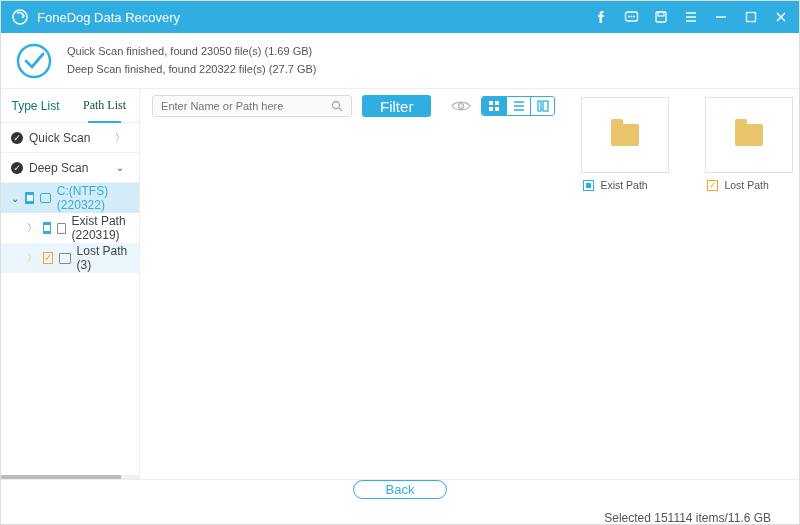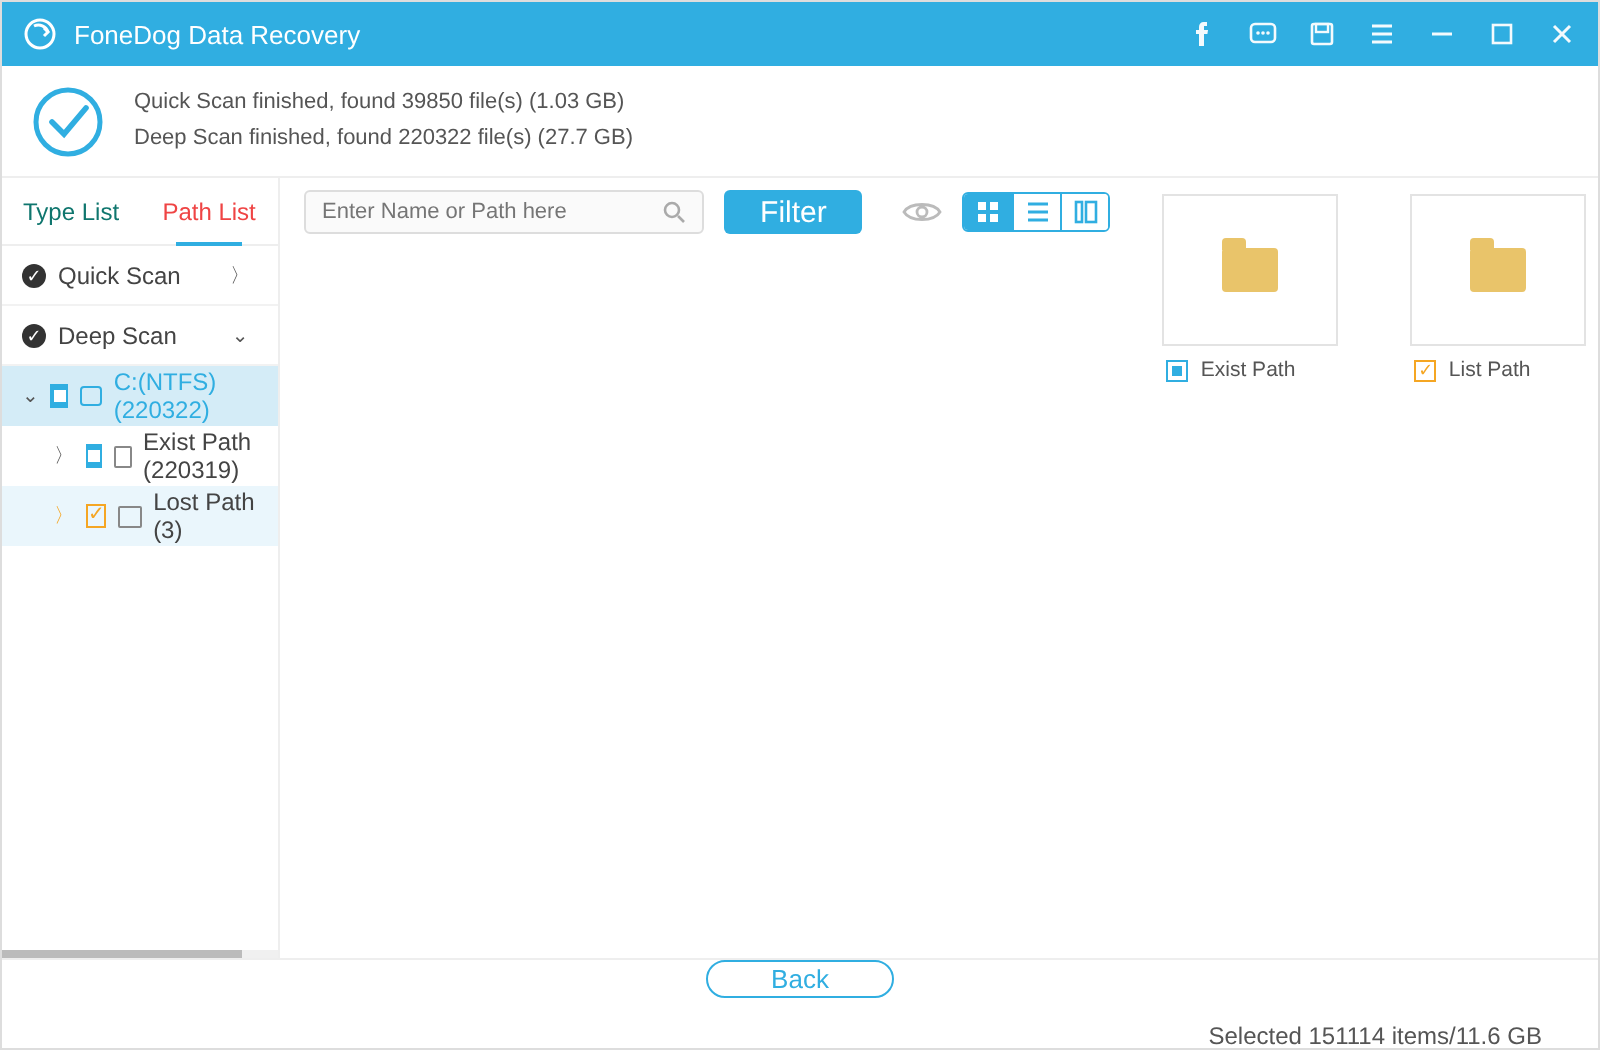--- a/index.html
+++ b/index.html
@@ -17,21 +17,21 @@
 .status .circle { width: 38px; height: 38px; margin-right: 14px; }
 .status .lines { font-size: 11px; color: #555; line-height: 1.6; }
 
 
 .body { display: flex; height: 390px; }
 
 
 .sidebar { width: 200px; border-right: 1px solid #eee; display: flex; flex-direction: column; font-size: 12px; color: #444; }
 .tabs { display: flex; height: 34px; border-bottom: 1px solid #eee; }
 .tab { flex: 1; display: flex; align-items: center; justify-content: center; cursor: pointer; color: #0f766e; position: relative; }
-.tab.active { color: #ef4444; }
+.tab.active { color: #14532d; font-family: Liberation Serif, serif; }
 .tab.active::after { content: ""; position: absolute; bottom: -1px; left: 18px; right: 18px; height: 2px; background: #30aee1; }
 
 .tree { flex: 1; overflow: auto; }
 .node { display: flex; align-items: center; height: 30px; padding: 0 10px; cursor: pointer; gap: 6px; }
 .node .arrow { width: 10px; display: flex; justify-content: center; color: #555; font-size: 10px; }
 .node .cb { width: 12px; height: 12px; border: 1.5px solid #888; display: inline-flex; align-items: center; justify-content: center; }
 .node .cb.filled { background: #30aee1; border-color: #30aee1; }
 .node .cb.check::after { content: "✓"; color: #f5a623; font-size: 10px; line-height: 1; }
 .node .cb.square::after { content: ""; width: 6px; height: 6px; background: #fff; }
 .node.top { border-bottom: 1px solid #f2f2f2; justify-content: space-between; padding-right: 14px; }
@@ -134,21 +134,21 @@
 </div>
 
 <div class="status">
   <span class="circle">
     <svg width="38" height="38" viewBox="0 0 38 38">
         <circle cx="19" cy="19" r="16" fill="none" stroke="#30aee1" stroke-width="2.5"></circle>
         <path d="M11 19 L17 25 L28 12" fill="none" stroke="#30aee1" stroke-width="2.8" stroke-linecap="round"></path>
       </svg>
   </span>
   <div class="lines">
-    <div>Quick Scan finished, found 39850 file(s) (1.03 GB)</div>
+    <div>Quick Scan finished, found 23050 file(s) (1.69 GB)</div>
     <div>Deep Scan finished, found 220322 file(s) (27.7 GB)</div>
   </div>
 </div>
 
 <div class="body">
 
   <div class="sidebar">
     <div class="tabs">
       <div class="tab">Type List</div>
       <div class="tab active">Path List</div>
@@ -243,21 +243,21 @@
             <span class="cb2 filled"></span>
             <span>Exist Path</span>
           </div>
       </div>
       <div class="item">
         <div class="thumb">
             <span class="fold"></span>
           </div>
         <div class="cap">
             <span class="cb2 check"></span>
-            <span>List Path</span>
+            <span>Lost Path</span>
           </div>
       </div>
     </div>
   </div>
 </div>
 
 <div class="footer">
   <div class="btn back">Back</div>
   <div class="sel">Selected 151114 items/11.6 GB</div>
 </div>

